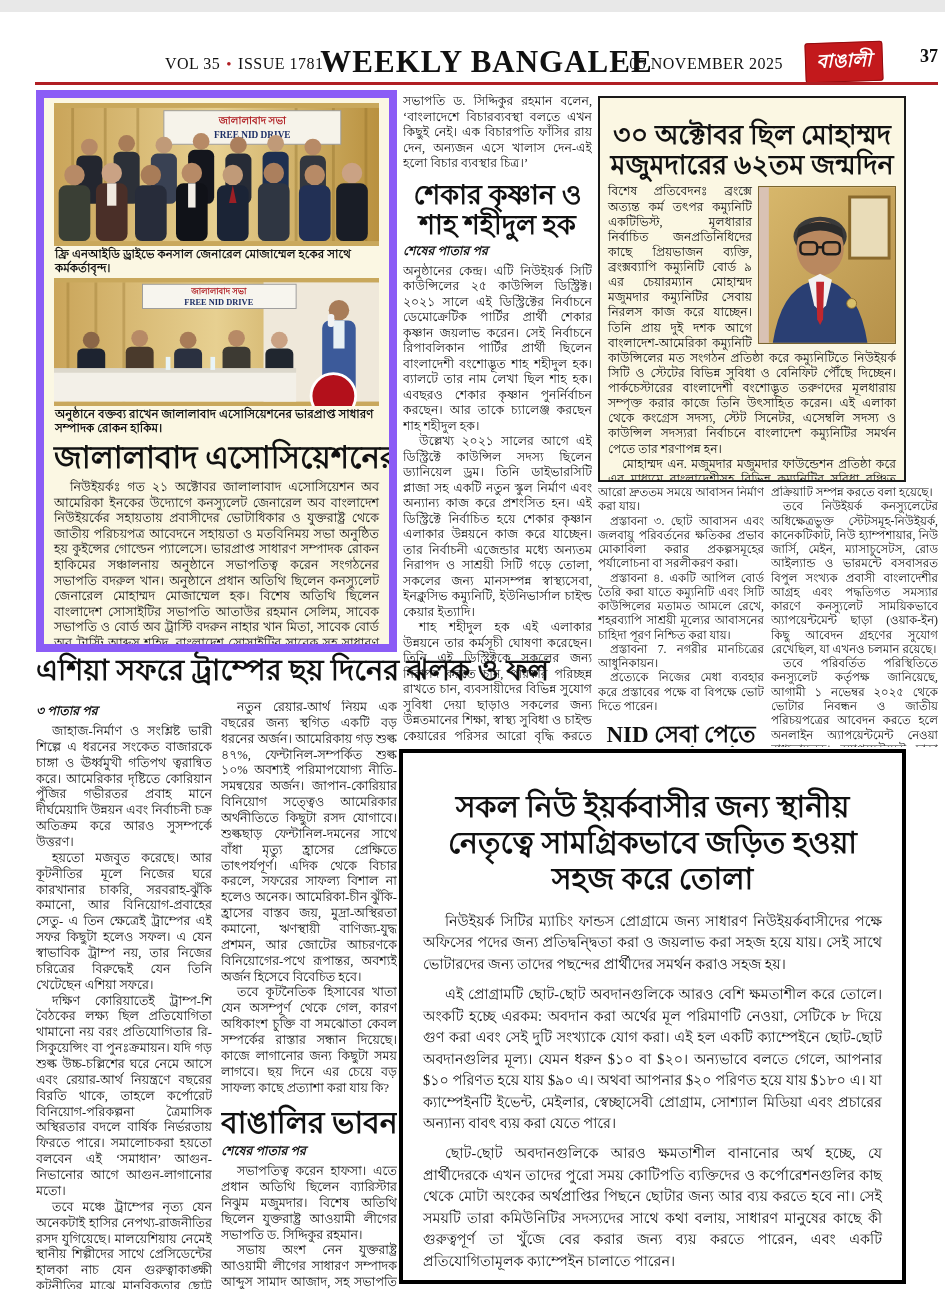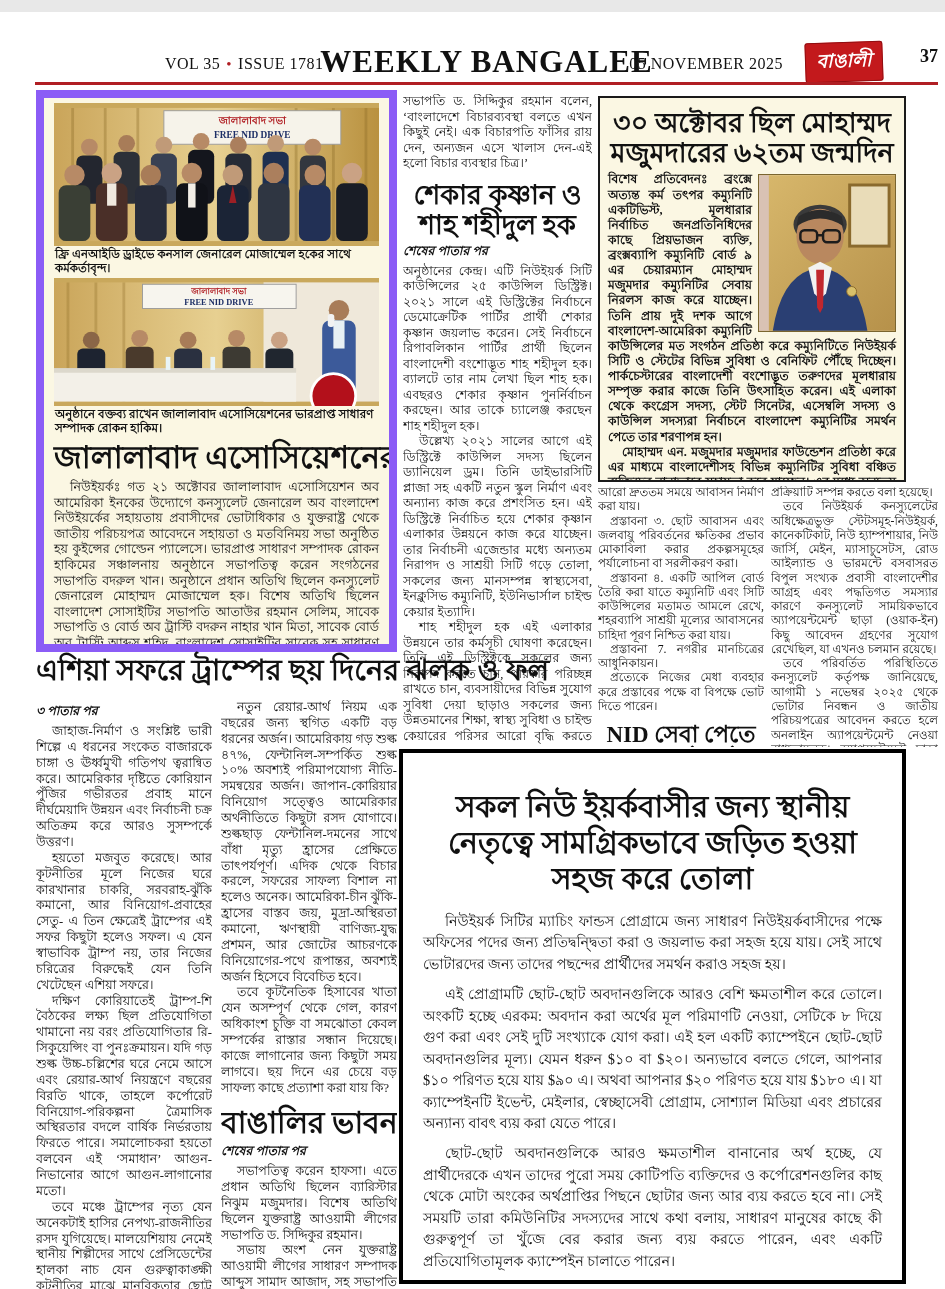--- a/index.html
+++ b/index.html
@@ -40,25 +40,25 @@
   .asia-col1 { position:absolute; left:36px; top:688px; width:176px; height:597px; overflow:hidden; }
   .asia-col2 { position:absolute; left:221px; top:688px; width:176px; height:597px; overflow:hidden; }
   .asia-col1 p, .asia-col2 p { font-size:12.6px; line-height:1.26; }
   .bhabna-head { font-size:30px; text-align:center; margin:10px 0 2px 0; white-space:nowrap; }
   
   .midcol { position:absolute; left:403px; top:82px; width:189px; height:652px; overflow:hidden; }
   .midcol p { font-size:12.4px; line-height:1.25; }
   .shekar-head { font-size:27px; text-align:center; margin:8px 0 1px 0; }
   
   .bday { position:absolute; left:598px; top:84px; width:308px; height:386px;
-    background:#fbf7e3; border:2px solid #1a1a1a; padding:10px 8px; overflow:hidden; }
+    background:#fbf7e3; border:2px solid #1a1a1a; padding:22px 8px; overflow:hidden; }
   .bday-head { font-size:27px; text-align:center; margin-bottom:4px; }
   .bday-photo { float:right; width:138px; height:158px; margin:2px 0 4px 6px;
     border:1px solid #7a652f; }
-  .bday p { font-size:12.2px; line-height:1.24; text-align:justify; text-indent:14px;font-weight:bold; }
+  .bday p { font-size:12.2px; line-height:1.24; text-align:justify; text-indent:14px; }
   .bday p.first { text-indent:0; }
   
   .colA { position:absolute; left:598px; top:474px; width:166px; height:261px; overflow:hidden; }
   .colB { position:absolute; left:771px; top:474px; width:167px; height:261px; overflow:hidden; }
   .colA p, .colB p { font-size:11.7px; line-height:1.22; }
   .nid-head { font-size:23px; text-align:center; margin:8px 0 0 0; }
   
   .bottom-box { position:absolute; left:399px; top:737px; width:507px; height:535px;
     background:#fff; border:4px solid #000; padding:32px 20px; overflow:hidden; }
   .bottom-head { font-size:30px; text-align:center; line-height:1.2; margin:4px 0 14px 0; }

